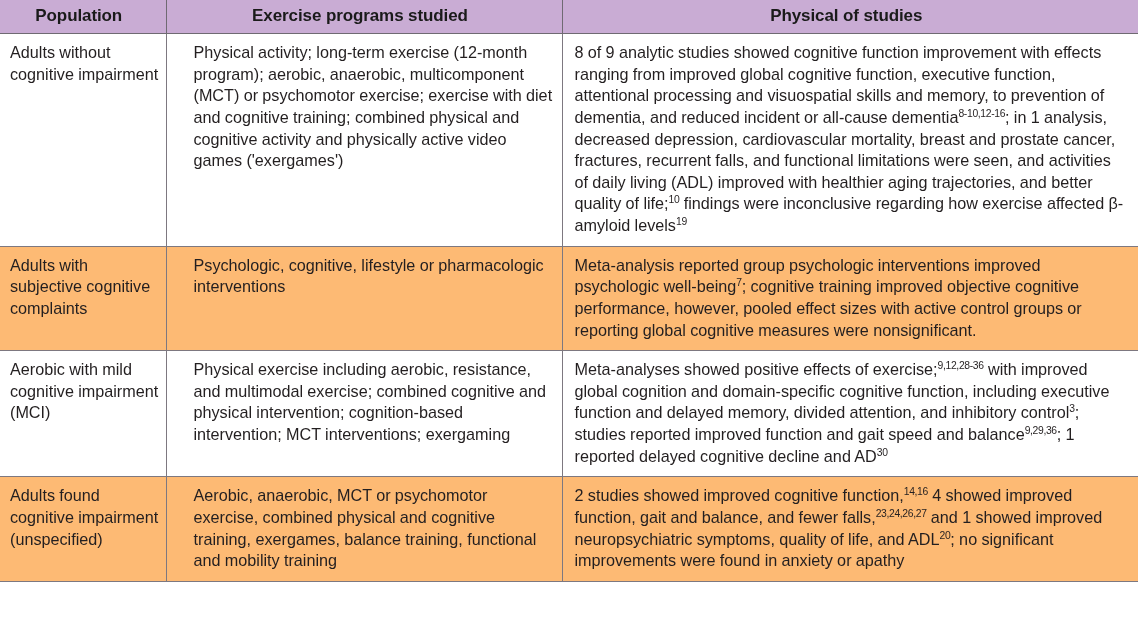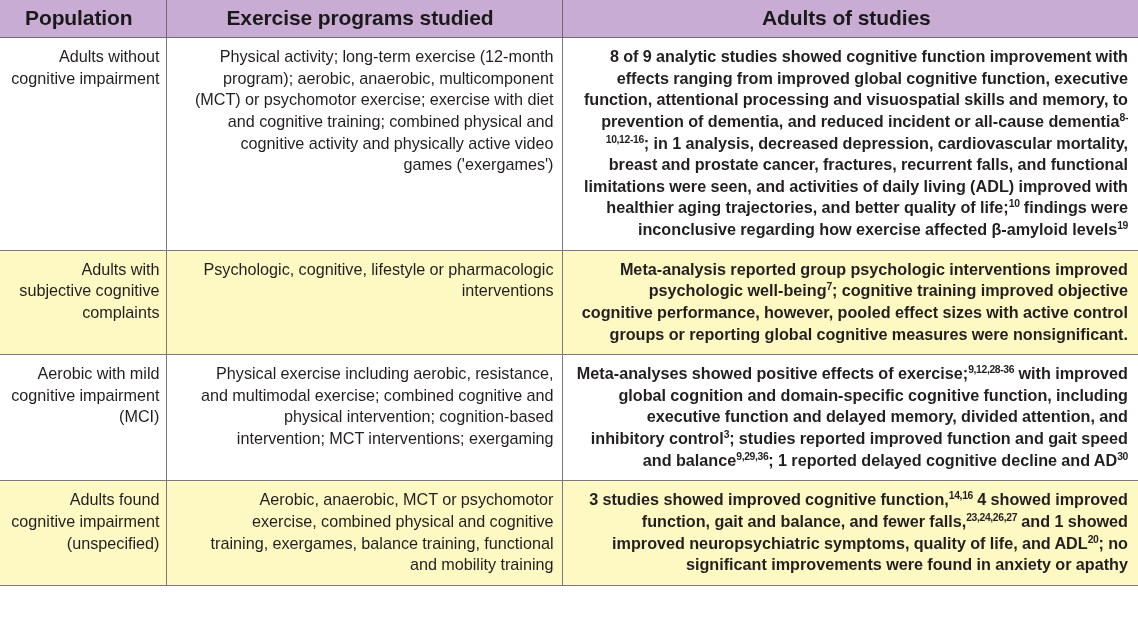--- a/index.html
+++ b/index.html
@@ -28,21 +28,21 @@
     border-spacing: 0;
   }
   col.col-pop   { width: 166px; }
   col.col-prog  { width: 396px; }
   col.col-summ  { width: 576px; }
 
   thead th {
     background: #c9acd4;
     color: #1a1a1a;
     font-weight: bold;
-    font-size: 21px;
+    font-size: 17px;
     text-align: center;
     padding: 6px 8px 7px 0;
     border-bottom: 1.6px solid #6f6a72;
     vertical-align: middle;
     letter-spacing: -0.1px;
   }
   thead th.th-pop {
     border-right: 1.4px solid #6f6a72;
   }
   thead th.th-prog {
@@ -52,52 +52,51 @@
 
   tbody td {
     font-size: 16.2px;
     line-height: 1.335;
     vertical-align: top;
     padding: 8px 11px 9px 11px;
     border-bottom: 1.3px solid #7d7880;
     border-right: 1.3px solid #7d7880;
     color: #231f20;
     word-spacing: -0.2px;
-    text-align: right;
   }
   tbody td.last-col { border-right: none; }
   tbody tr.row-white td { background: #ffffff; }
-  tbody tr.row-tint  td { background: #fef9c3; }
+  tbody tr.row-tint  td { background: #fdba74; }
   sup {
     font-size: 0.64em;
     line-height: 0;
     vertical-align: super;
     letter-spacing: -0.35px;
   }
 
   
   td.cell-pop { padding-left: 10px; padding-right: 6px; }
   td.cell-prog { padding-left: 27px; padding-right: 8px; }
-  td.cell-summ { padding-left: 12px; padding-right: 10px; font-weight: bold; }
+  td.cell-summ { padding-left: 12px; padding-right: 10px; }
 </style>
 </head>
 <body>
 
 <div class="table-wrap">
   <table class="studies-table">
     <colgroup>
       <col class="col-pop">
       <col class="col-prog">
       <col class="col-summ">
     </colgroup>
     <thead>
       <tr>
         <th class="th-pop">Population</th>
         <th class="th-prog">Exercise programs studied</th>
-        <th class="th-summ">Adults of studies</th>
+        <th class="th-summ">Physical of studies</th>
       </tr>
     </thead>
     <tbody id="table-body">
         <tr class="row-white">
           <td class="cell-pop">Adults without cognitive impairment</td>
           <td class="cell-prog">Physical activity; long-term exercise (12-month program); aerobic, anaerobic, multicomponent (MCT) or psychomotor exercise; exercise with diet and cognitive training; combined physical and cognitive activity and physically active video games ('exergames')</td>
           <td class="cell-summ last-col"><span>8 of 9 analytic studies showed cognitive function improvement with effects ranging from improved global cognitive function, executive function, attentional processing and visuospatial skills and memory, to prevention of dementia, and reduced incident or all-cause dementia</span><sup>8-10,12-16</sup><span>; in 1 analysis, decreased depression, cardiovascular mortality, breast and prostate cancer, fractures, recurrent falls, and functional limitations were seen, and activities of daily living (ADL) improved with healthier aging trajectories, and better quality of life;</span><sup>10</sup><span> findings were inconclusive regarding how exercise affected β-amyloid levels</span><sup>19</sup></td>
         </tr>
         <tr class="row-tint">
           <td class="cell-pop">Adults with subjective cognitive complaints</td>
@@ -105,17 +104,17 @@
           <td class="cell-summ last-col"><span>Meta-analysis reported group psychologic interventions improved psychologic well-being</span><sup>7</sup><span>; cognitive training improved objective cognitive performance, however, pooled effect sizes with active control groups or reporting global cognitive measures were nonsignificant.</span></td>
         </tr>
         <tr class="row-white">
           <td class="cell-pop">Aerobic with mild cognitive impairment (MCI)</td>
           <td class="cell-prog">Physical exercise including aerobic, resistance, and multimodal exercise; combined cognitive and physical intervention; cognition-based intervention; MCT interventions; exergaming</td>
           <td class="cell-summ last-col"><span>Meta-analyses showed positive effects of exercise;</span><sup>9,12,28-36</sup><span> with improved global cognition and domain-specific cognitive function, including executive function and delayed memory, divided attention, and inhibitory control</span><sup>3</sup><span>; studies reported improved function and gait speed and balance</span><sup>9,29,36</sup><span>; 1 reported delayed cognitive decline and AD</span><sup>30</sup></td>
         </tr>
         <tr class="row-tint">
           <td class="cell-pop">Adults found cognitive impairment (unspecified)</td>
           <td class="cell-prog">Aerobic, anaerobic, MCT or psychomotor exercise, combined physical and cognitive training, exergames, balance training, functional and mobility training</td>
-          <td class="cell-summ last-col"><span>3 studies showed improved cognitive function,</span><sup>14,16</sup><span> 4 showed improved function, gait and balance, and fewer falls,</span><sup>23,24,26,27</sup><span> and 1 showed improved neuropsychiatric symptoms, quality of life, and ADL</span><sup>20</sup><span>; no significant improvements were found in anxiety or apathy</span></td>
+          <td class="cell-summ last-col"><span>2 studies showed improved cognitive function,</span><sup>14,16</sup><span> 4 showed improved function, gait and balance, and fewer falls,</span><sup>23,24,26,27</sup><span> and 1 showed improved neuropsychiatric symptoms, quality of life, and ADL</span><sup>20</sup><span>; no significant improvements were found in anxiety or apathy</span></td>
         </tr>
       </tbody>
   </table>
 </div>
 
 </body></html>

